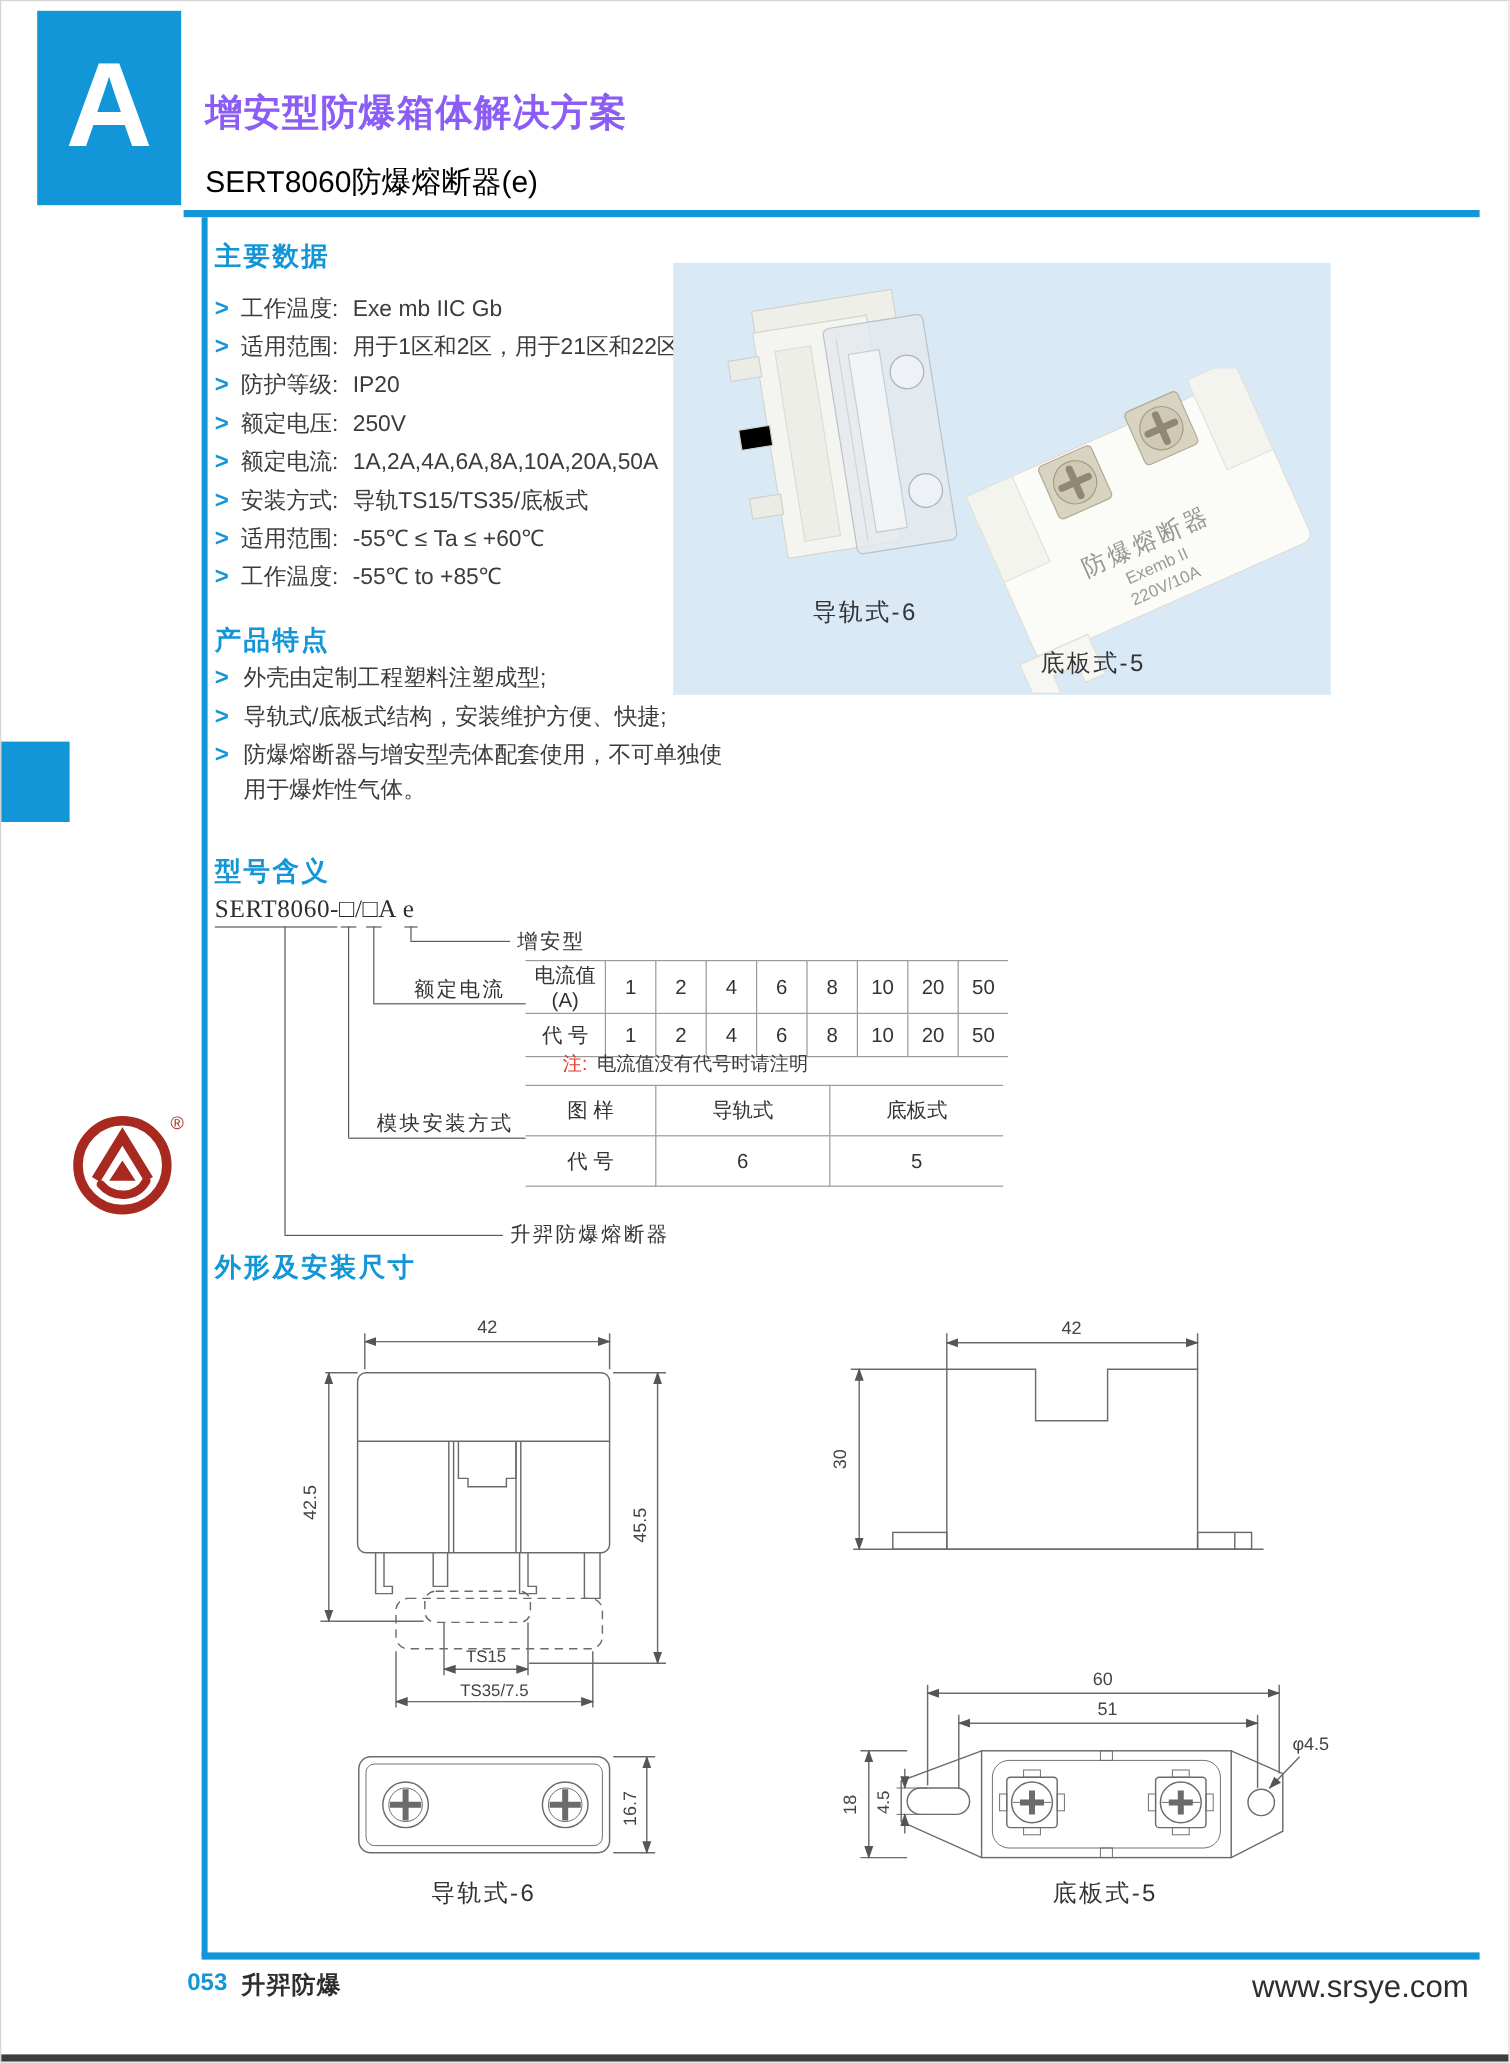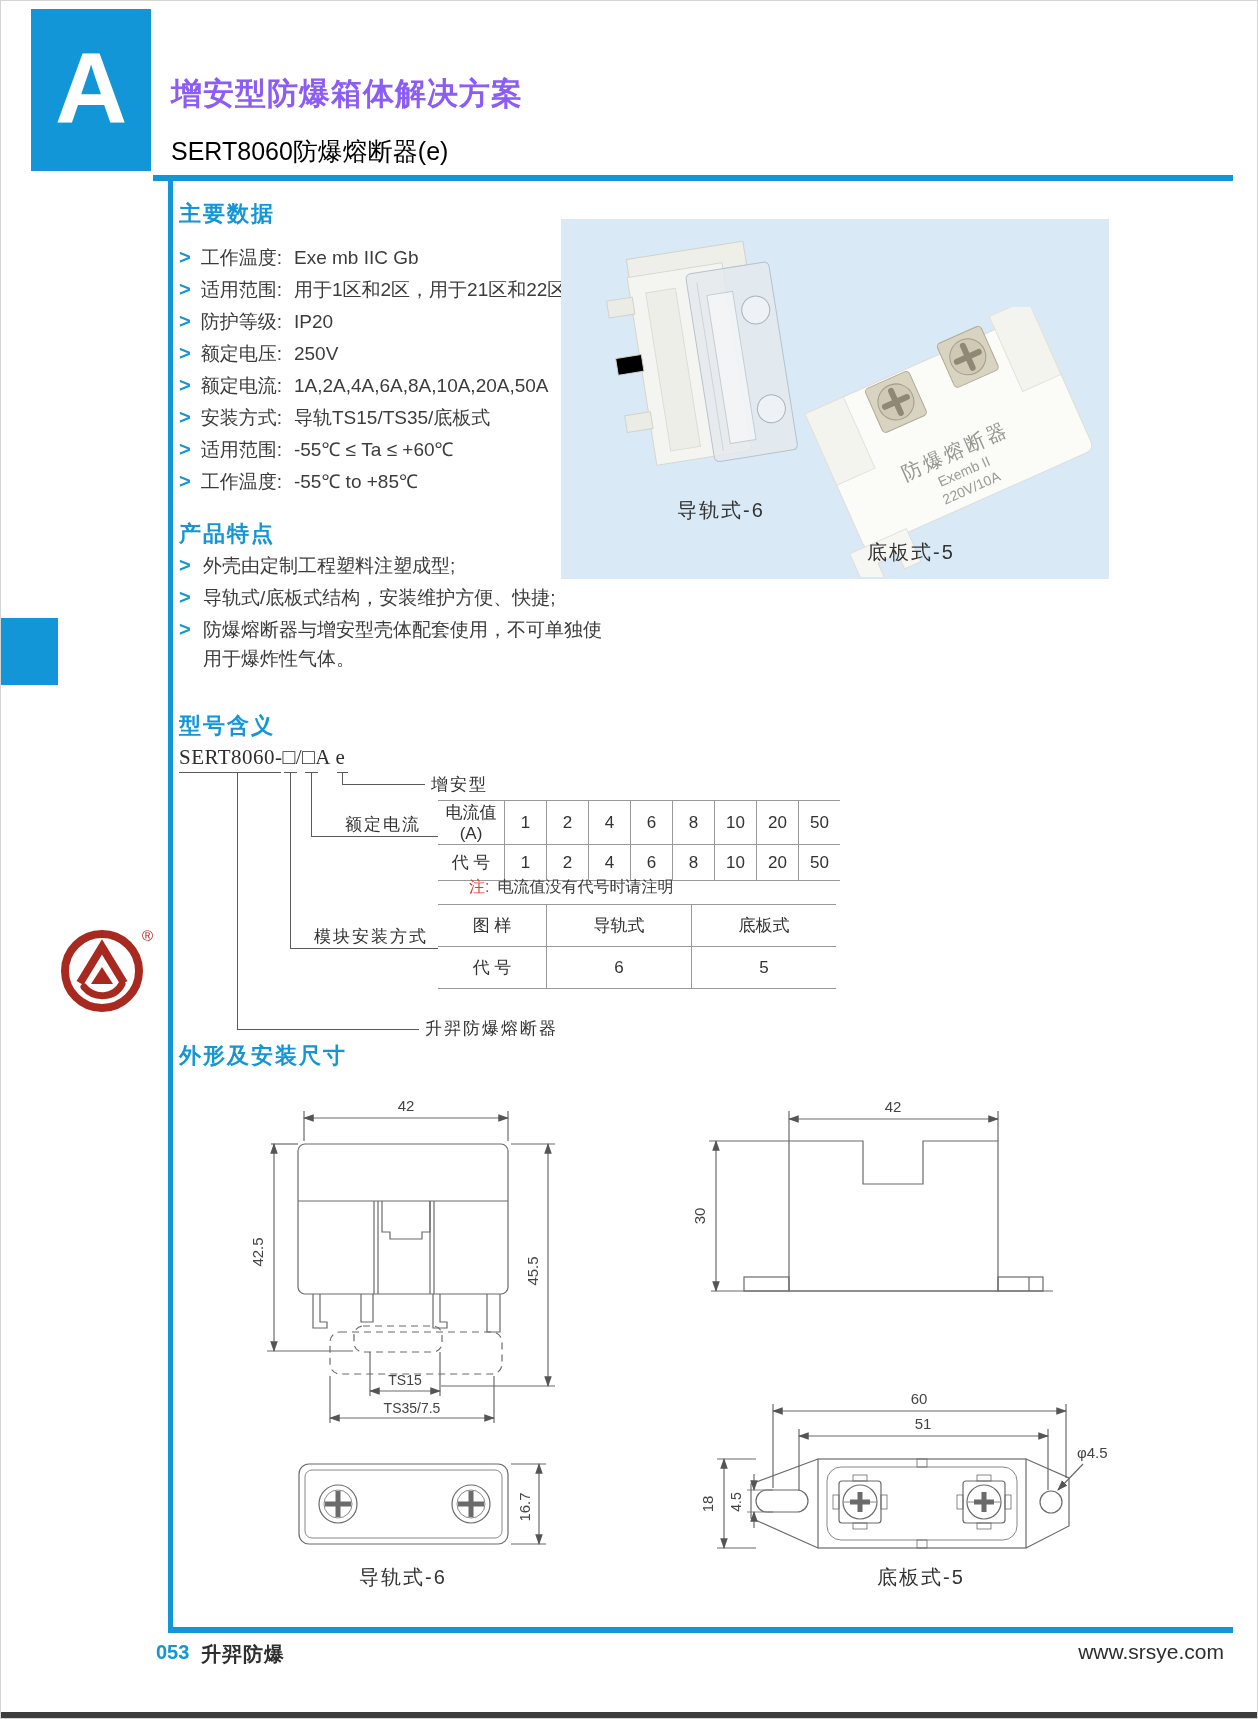--- a/index.html
+++ b/index.html
@@ -44,21 +44,21 @@
   .t1 .cv{width:41px;}
   .t2{left:437px;top:903px;}
   .t2 td{height:41px;}
   .t2 .c0{width:108px;}
   .t2 .c1{width:144px;}
   .note-line{position:absolute;left:452px;top:876px;font-size:16px;color:#3c3c3c;white-space:nowrap;margin-left:16px;}
   .note-red{color:#e0392f;margin-right:8px;}
   
   .foot-num{position:absolute;left:155px;top:1640px;font-size:20px;font-weight:bold;color:#1296d7;}
   .foot-brand{position:absolute;left:200px;top:1640px;font-size:20px;font-weight:bold;color:#2e2e2e;letter-spacing:1px;}
-  .foot-site{position:absolute;right:33px;top:1639px;font-size:21px;color:#2e2e2e;}
+  .foot-site{position:absolute;right:33px;top:1639px;font-size:26px;color:#2e2e2e;}
   svg text{font-family:"Liberation Sans",sans-serif;}
 </style>
 </head>
 <body>
 
 <div class="page">
 
   <div class="a-box">A</div>
   <div class="page-title">增安型防爆箱体解决方案</div>
   <div class="page-subtitle">SERT8060防爆熔断器(e)</div>

